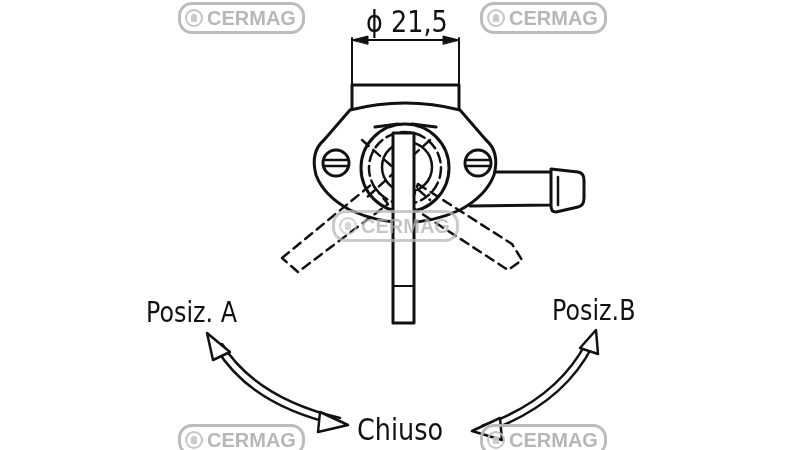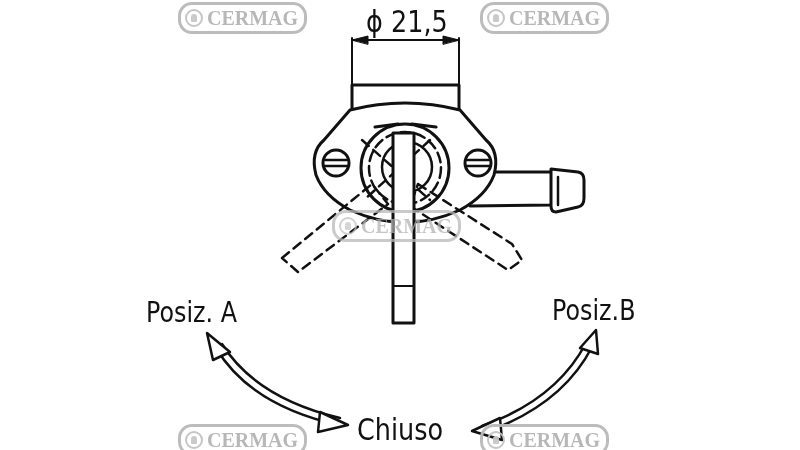--- a/index.html
+++ b/index.html
@@ -53,21 +53,21 @@
       font-size: 30px;
       transform: scaleX(0.85);
       transform-origin: left top;
     }
     .watermark {
       position: absolute;
       height: 26px;
       border: 3px solid #b9b9b9;
       border-radius: 14px;
       color: #b4b4b4;
-      font-family: Liberation Serif, serif;
+      font-family: Liberation Sans, sans-serif;
       font-weight: bold;
       font-size: 20px;
       line-height: 26px;
       display: flex;
       align-items: center;
       padding: 0 6px 0 4px;
       box-sizing: content-box;
       opacity: 0.95;
     }
     .watermark .wm-icon {

